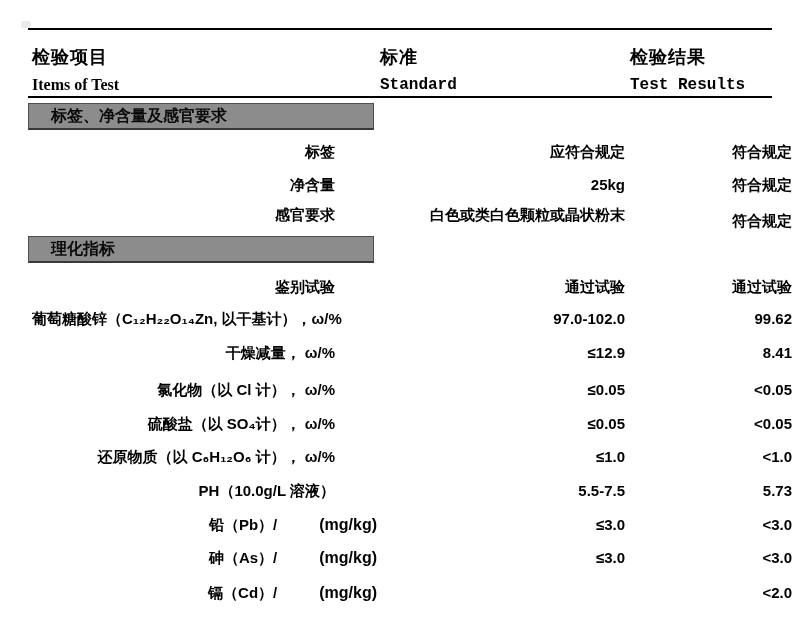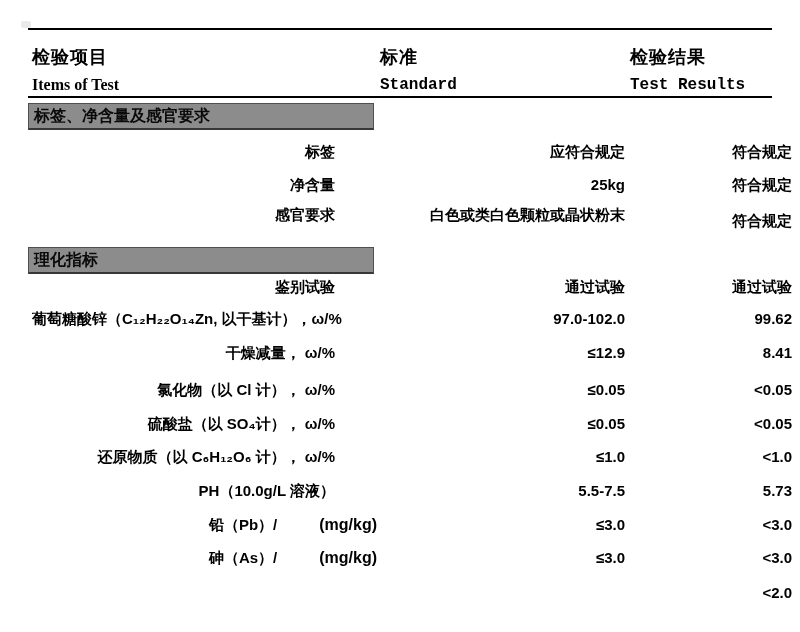--- a/index.html
+++ b/index.html
@@ -44,25 +44,25 @@
   .c1{left:32px;}
   .c2{left:380px;}
   .c3{left:630px;}
   .section-bar{
     position:absolute;left:28px;width:346px;height:27px;
     background:var(--section-bar-bg);
     border:1px solid var(--section-bar-border);
     border-bottom:2px solid #383838;
     box-sizing:border-box;
     display:flex;align-items:center;
-    padding-left:5px;
+    padding-left:22px;
     font-size:16px;font-weight:bold;color:#0a0a0a;
   }
   .section-bar.bar1{top:103px;}
-  .section-bar.bar2{top:247px;}
+  .section-bar.bar2{top:236px;}
   .row{position:absolute;left:0;width:800px;height:22px;}
   .cell{
     position:absolute;top:0;
     font-size:15px;line-height:20px;
     white-space:nowrap;
   }
   .cell.item{left:32px;width:345px;font-weight:600;}
   .cell.std {left:380px;width:245px;font-weight:600;}
   .cell.res {left:632px;width:160px;font-weight:600;}
   .cell .small{font-size:16px;margin-left:42px;}
@@ -155,16 +155,17 @@
     <div class="cell item"><span>铅（Pb）/</span><span class="small">(mg/kg)</span></div>
     <div class="cell std">≤3.0</div>
     <div class="cell res">&lt;3.0</div>
   </div>
   <div class="row r11">
     <div class="cell item"><span>砷（As）/</span><span class="small">(mg/kg)</span></div>
     <div class="cell std">≤3.0</div>
     <div class="cell res">&lt;3.0</div>
   </div>
   <div class="row r12">
+    <div class="cell item"><span>镉（Cd）/</span><span class="small">(mg/kg)</span></div>
     <div class="cell res">&lt;2.0</div>
   </div>
 
 </div>
 
 </body></html>

